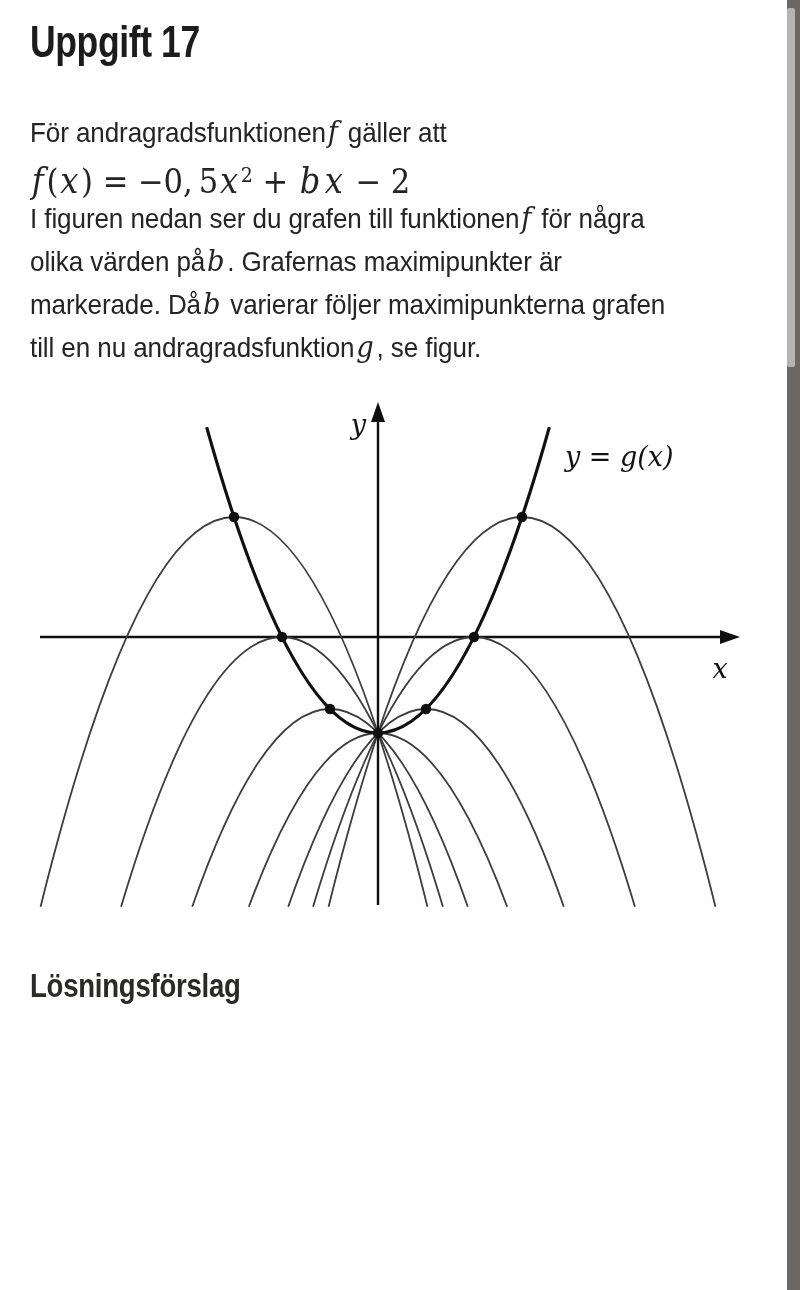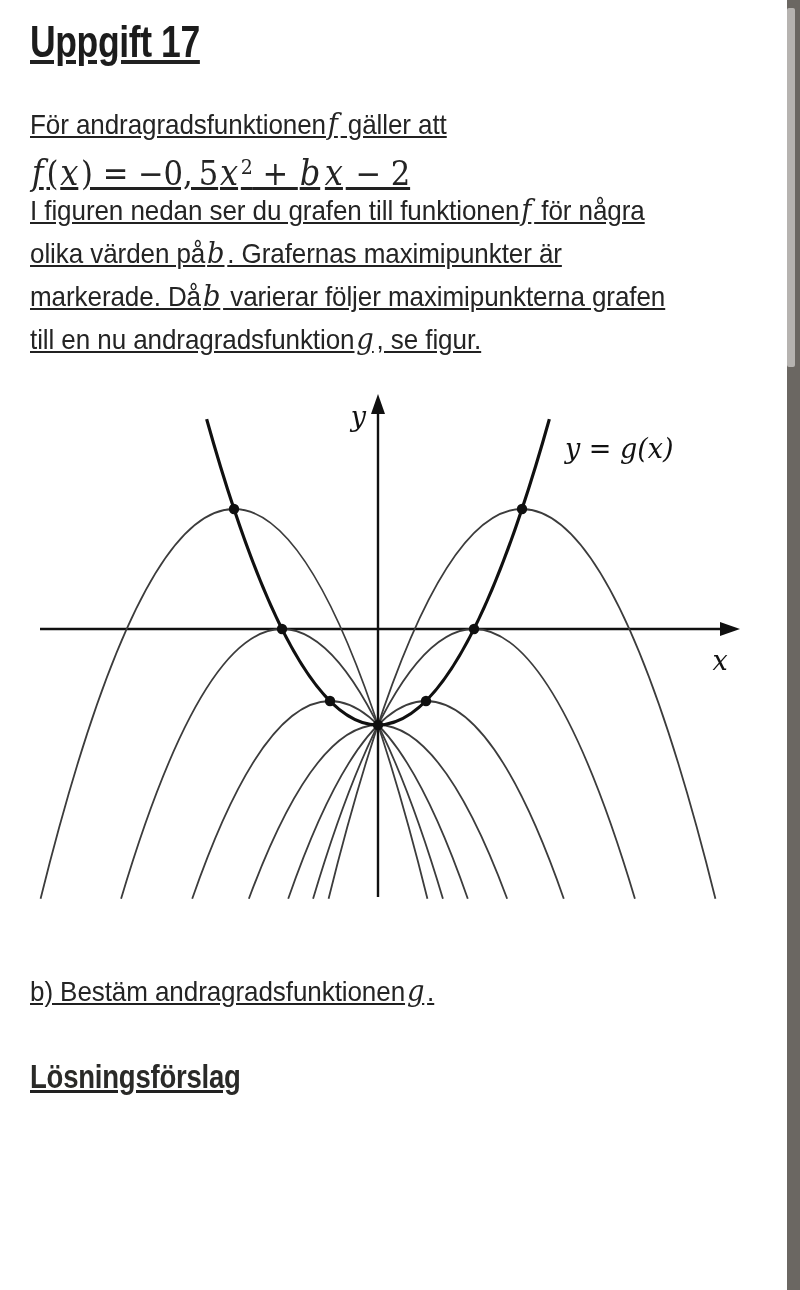--- a/index.html
+++ b/index.html
@@ -1,28 +1,28 @@
 <!DOCTYPE html>
 <html><head>
 <meta charset="utf-8">
 <style>
   html,body{margin:0;padding:0;}
   body{
     width:800px;height:1290px;position:relative;overflow:hidden;
     background:#ffffff;color:#212121;
     font-family:"Liberation Sans",sans-serif;
   }
-  .content{width:643px;padding:0 0 0 30px;box-sizing:border-box;text-decoration:underline;}
+  .content{width:643px;padding:0 0 0 30px;box-sizing:border-box;}
   .title{
     margin:0;padding-top:13px;line-height:58px;height:58px;
     font-size:45px;font-weight:700;color:#1c1c1c;letter-spacing:-0.5px;
     transform:scaleX(0.79);transform-origin:0 50%;white-space:nowrap;
   }
   .para{margin:0;}
-  .p1{margin-top:32px;}
+  .p1{margin-top:40px;}
   .pa{margin-top:38px;}
   .pf{}
   .pb{margin-top:56px;}
   .line{
     display:block;height:43px;line-height:43px;font-size:28px;white-space:nowrap;
     transform:scaleX(0.93);transform-origin:0 50%;letter-spacing:-0.1px;color:#242424;
   }
   .mi{font-family:"DejaVu Serif",serif;font-style:italic;font-size:1.05em;margin:0 3px 0 2px;}
   .mr{font-family:"DejaVu Serif",serif;}
   .sup{font-family:"DejaVu Serif",serif;font-size:0.62em;vertical-align:11px;}
@@ -80,23 +80,20 @@
           <circle cx="426" cy="317" r="5.2" fill="#101010"></circle>
           <circle cx="474" cy="245" r="5.2" fill="#101010"></circle>
           <circle cx="522" cy="125" r="5.2" fill="#101010"></circle>
         </g>
       <text class="fig-label" x="565" y="74">y = g(x)</text>
       <text class="fig-label" x="366" y="42" text-anchor="end">y</text>
       <text class="fig-label" x="720" y="286" text-anchor="middle">x</text>
     </svg>
   </div>
 
-  <div class="para pb">
-    <div class="line"><span>b) Bestäm andragradsfunktionen</span><span class="mi">g</span><span>.</span></div>
-  </div>
 
   <h2 class="solution-heading">Lösningsförslag</h2>
 
 </div>
 
 <div class="scrollbar">
   <div class="scroll-thumb"></div>
 </div>
 
 </body></html>

